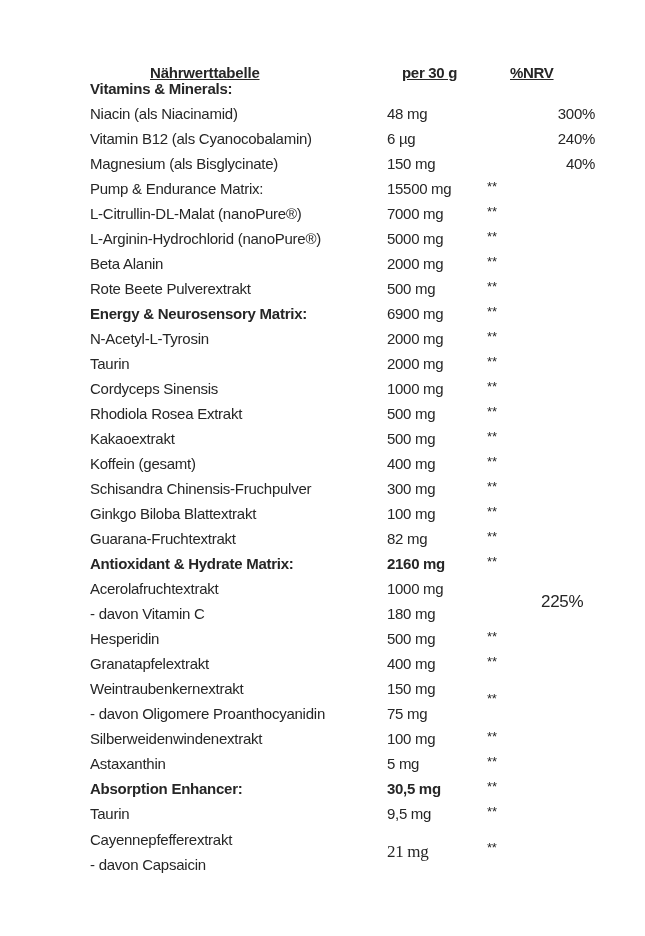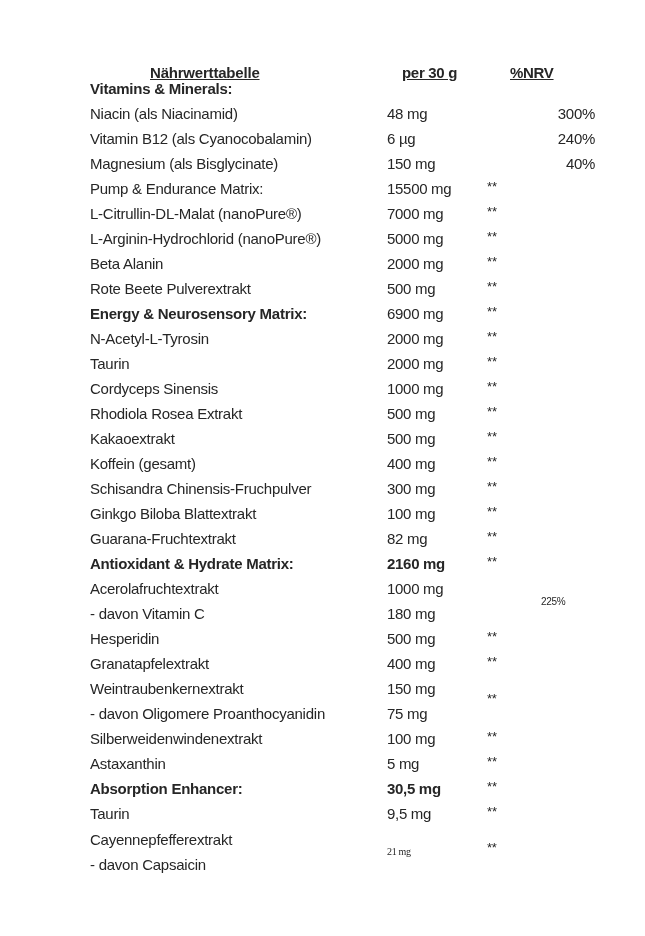--- a/index.html
+++ b/index.html
@@ -65,21 +65,21 @@
       top: -2px;
     }
     .nrv {
       position: absolute;
       right: 50px;
       text-align: left;
       letter-spacing: -0.3px;
     }
     .abs {
       position: absolute;
-      font-size: 10px;
+      font-size: 17px;
       line-height: 25px;
       white-space: nowrap;
       letter-spacing: -0.3px;
     }
   </style>
 </head>
 <body>
 
 <div class="table">
 

